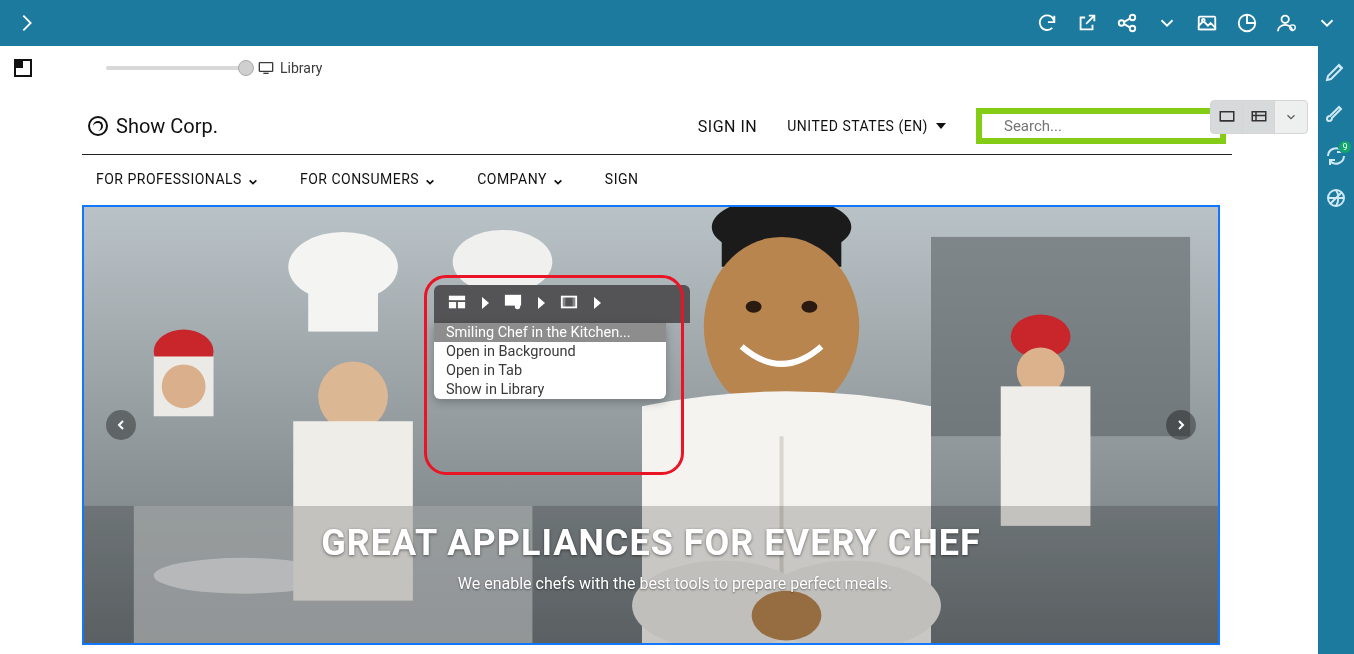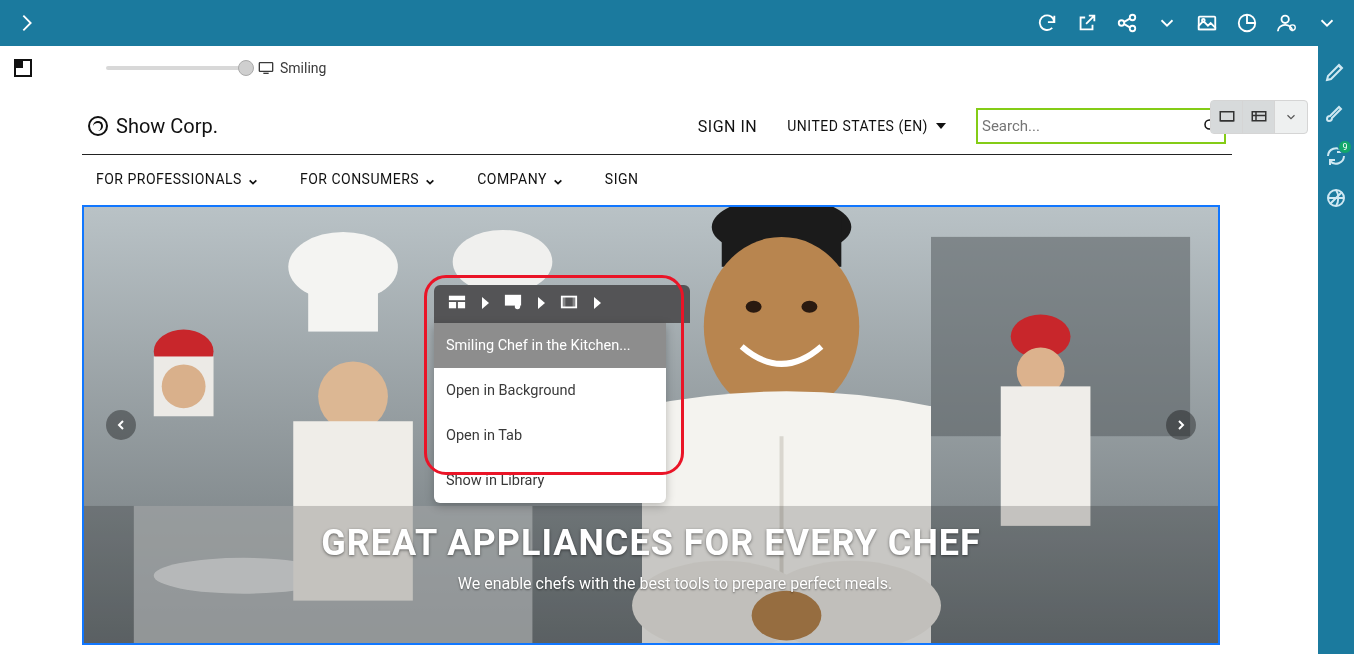--- a/index.html
+++ b/index.html
@@ -32,21 +32,21 @@
 .page-canvas { margin: 0 36px 0 82px; width: 1150px; }
 
 .site-header { border-bottom:1px solid #222; padding: 18px 6px 10px 6px; display:flex; align-items:center; justify-content:space-between;}
 .brand { display:flex; align-items:center; gap:8px; font-size:20px; font-weight:400; color:#111;}
 .brand .logo { width:20px; height:20px; border:2px solid #111; border-radius:50%; position:relative;}
 .brand .logo::after{content:"";position:absolute;left:3px;top:3px;width:8px;height:8px;border:2px solid #111;border-left:none;border-bottom:none;border-radius:50%;}
 .header-right{display:flex; align-items:center; gap:30px;}
 .sign-in{font-size:16px; letter-spacing:0.5px; color:#111;}
 .locale{font-size:14px; letter-spacing:0.5px; color:#111; display:flex; align-items:center; gap:8px;}
 .caret-down-sm{width:0;height:0;border-left:5px solid transparent;border-right:5px solid transparent;border-top:6px solid #111;}
-.search-box{display:flex;align-items:center;border:2px solid #84cc16;width:250px;height:36px;padding:0 4px;justify-content:space-between;}
+.search-box{display:flex;align-items:center;border:6px solid #84cc16;width:250px;height:36px;padding:0 22px;justify-content:space-between;}
 .search-box input{border:none;outline:none;font-size:15px;width:200px;}
 .search-box svg{width:18px;height:18px;stroke:#111;fill:none;stroke-width:2;}
 
 .site-nav{display:flex; gap:42px; padding:16px 14px 18px 14px;}
 .nav-item{font-size:14px; letter-spacing:0.5px; color:#111; display:flex; align-items:center; gap:6px;}
 .chev{width:10px;height:10px;}
 .chev svg{width:10px;height:10px;stroke:#111;stroke-width:2;fill:none;}
 
 .hero{position:relative; width:1138px; height:440px; margin: 0 0 0 0; border:2px solid #1177ff; overflow:hidden;}
 .hero-svg{position:absolute;inset:0;}
@@ -57,21 +57,21 @@
 .hero-arrow.left{left:22px;}
 .hero-arrow.right{right:22px;}
 .hero-arrow svg{width:12px;height:12px;stroke:#fff;stroke-width:2;fill:none;}
 
 .context-overlay{position:absolute;left:350px;top:78px;width:256px;}
 .context-highlight{position:absolute;left:-10px;top:-10px;width:260px;height:200px;border:3px solid #ea1427;border-radius:22px;pointer-events:none;}
 .crumb-bar{background:#545456;height:38px;border-radius:6px 6px 0 0;display:flex;align-items:center;padding:0 14px;gap:14px;}
 .crumb-bar svg{width:18px;height:18px;fill:#fff;}
 .crumb-sep svg{width:10px;height:14px;fill:#fff;}
 .ctx-menu{background:#fff;border-radius:0 0 6px 6px;box-shadow:0 3px 10px rgba(0,0,0,0.25);overflow:hidden;width:232px;}
-.ctx-item{padding:14px 12px;font-size:14.5px;color:#3a3a3a;cursor:pointer;}
+.ctx-item{padding:1px 12px;font-size:14.5px;color:#3a3a3a;cursor:pointer;}
 .ctx-item.active{background:#8d8d8d;color:#fff;}
 
 .scrollbar-v { position:absolute; right:37px; top:46px; width:10px; height:608px; background:#f5f5f5;}
 .scrollbar-v .thumb{position:absolute;left:0;right:0;top:0;height:210px;background:#c8c8c8;border-radius:5px;}
 </style>
 </head>
 <body>
 
 <div class="top-bar">
   <div class="left">
@@ -168,21 +168,21 @@
     <span class="panel-icon"></span>
     <div style="width:50px;"></div>
     <div class="device-slider">
         <div class="knob"></div>
       </div>
     <div class="device-label">
       <svg viewBox="0 0 24 20">
           <rect x="2" y="2" width="20" height="13" rx="1"></rect>
           <path d="M8 18h8"></path>
         </svg>
-      <span>Smiling</span>
+      <span>Library</span>
     </div>
   </div>
 
   <div class="view-toggle">
     <div class="seg active">
         <svg viewBox="0 0 24 24" width="18" height="18" stroke="#333" fill="none" stroke-width="2">
           <rect x="3" y="5" width="18" height="12"></rect>
           <path d="M3 17h18"></path>
         </svg>
       </div>

